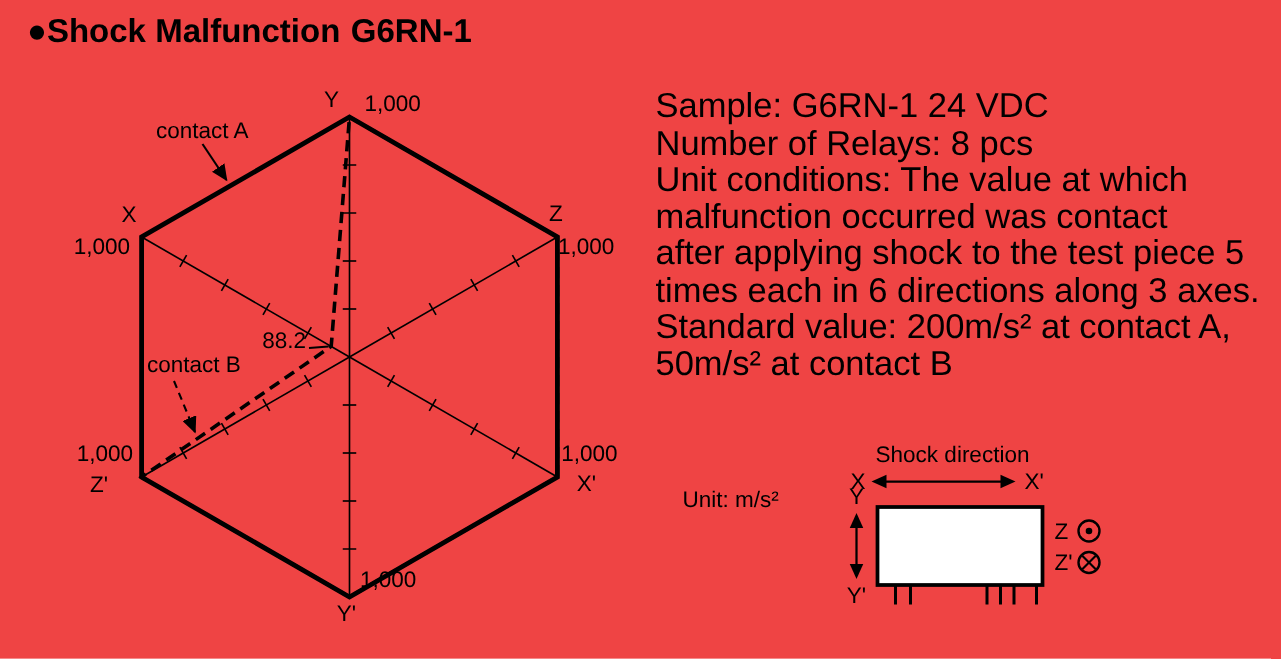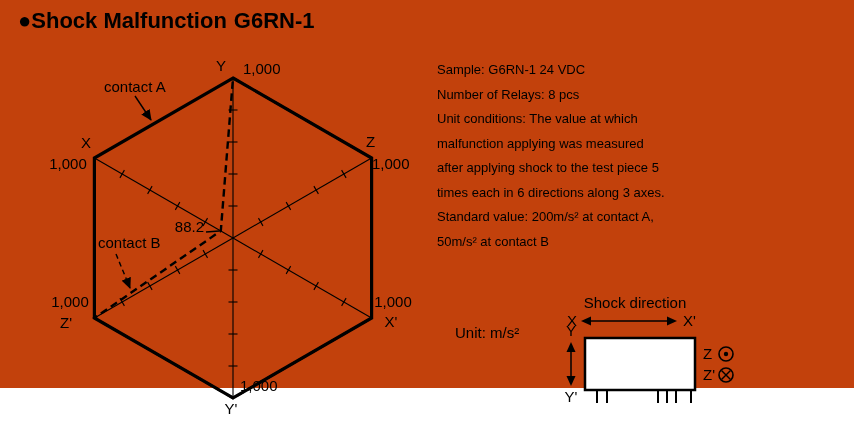--- a/index.html
+++ b/index.html
@@ -1,41 +1,41 @@
 <!DOCTYPE html>
 <html><head>
 <meta charset="utf-8">
 <style>
   * { margin:0; padding:0; box-sizing:border-box; }
   html,body { background:#fff; }
   body {
     width:854px; height:439px; overflow:hidden;
     font-family:"Liberation Sans", sans-serif; color:#000;
   }
-  .page { position:relative; width:854px; height:388px; background:#c2410c;text-decoration:underline; }
+  .page { position:relative; width:854px; height:439px; background:#ef4444;text-decoration:underline; }
 
   .title {
     position:absolute; left:18px; top:8px;
     font-size:22px; font-weight:bold; white-space:nowrap;
   }
   .title .model { margin-left:7px; }
 
   .radar { position:absolute; left:0; top:40px; }
 
   svg text { fill:#000; font-family:"Liberation Sans", sans-serif; font-size:15px; }
 
   .axisline { stroke:#000; stroke-width:1.1; }
   .s-solid  { fill:none; stroke:#000; stroke-width:3.2; stroke-linejoin:miter; }
   .s-dashed { fill:none; stroke:#000; stroke-width:2.4; stroke-dasharray:7.5 4.5; }
   .ann-line { stroke:#000; stroke-width:1.4; fill:none; }
   .dash     { stroke-dasharray:5 3.5; }
 
   .desc {
     position:absolute; left:437px; top:58px;
-    font-size:13px; line-height:24.5px; white-space:nowrap;
+    font-size:23px; line-height:24.5px; white-space:nowrap;
   }
 
   .diagram { position:absolute; left:450px; top:292px; }
   .dstroke { stroke:#000; stroke-width:1.5; fill:none; }
   .dthick  { stroke:#000; stroke-width:2.5; fill:#fff; }
   .pins line { stroke:#000; stroke-width:2; }
   .head { fill:#000; stroke:none; }
 </style>
 </head>
 <body>
@@ -114,21 +114,21 @@
     <line x1="116" y1="214" x2="130" y2="248" class="ann-line dash" marker-end="url(#arrowhead-r)"></line>
 
     <text x="204" y="192" text-anchor="end">88.2</text>
     <line x1="206" y1="192" x2="219" y2="191" class="ann-line"></line>
   </svg>
 
   <div class="desc">
     <div>Sample: G6RN-1 24 VDC</div>
     <div>Number of Relays: 8 pcs</div>
     <div>Unit conditions: The value at which</div>
-    <div>malfunction applying was measured</div>
+    <div>malfunction occurred was contact</div>
     <div>after applying shock to the test piece 5</div>
     <div>times each in 6 directions along 3 axes.</div>
     <div>Standard value: 200m/s² at contact A,</div>
     <div>50m/s² at contact B</div>
   </div>
 
   <svg class="diagram" width="400" height="147" viewBox="0 0 400 147">
 
     <text x="185" y="16" text-anchor="middle">Shock direction</text>
 

